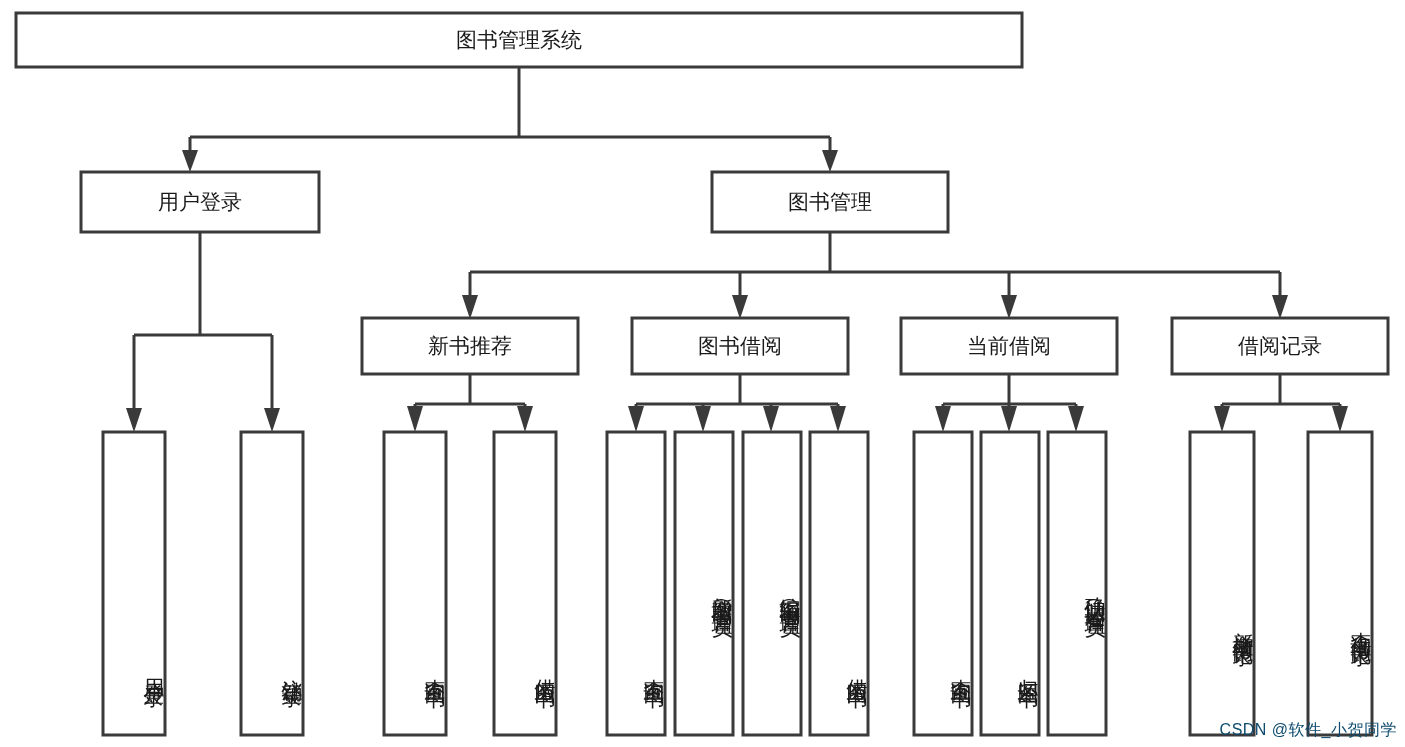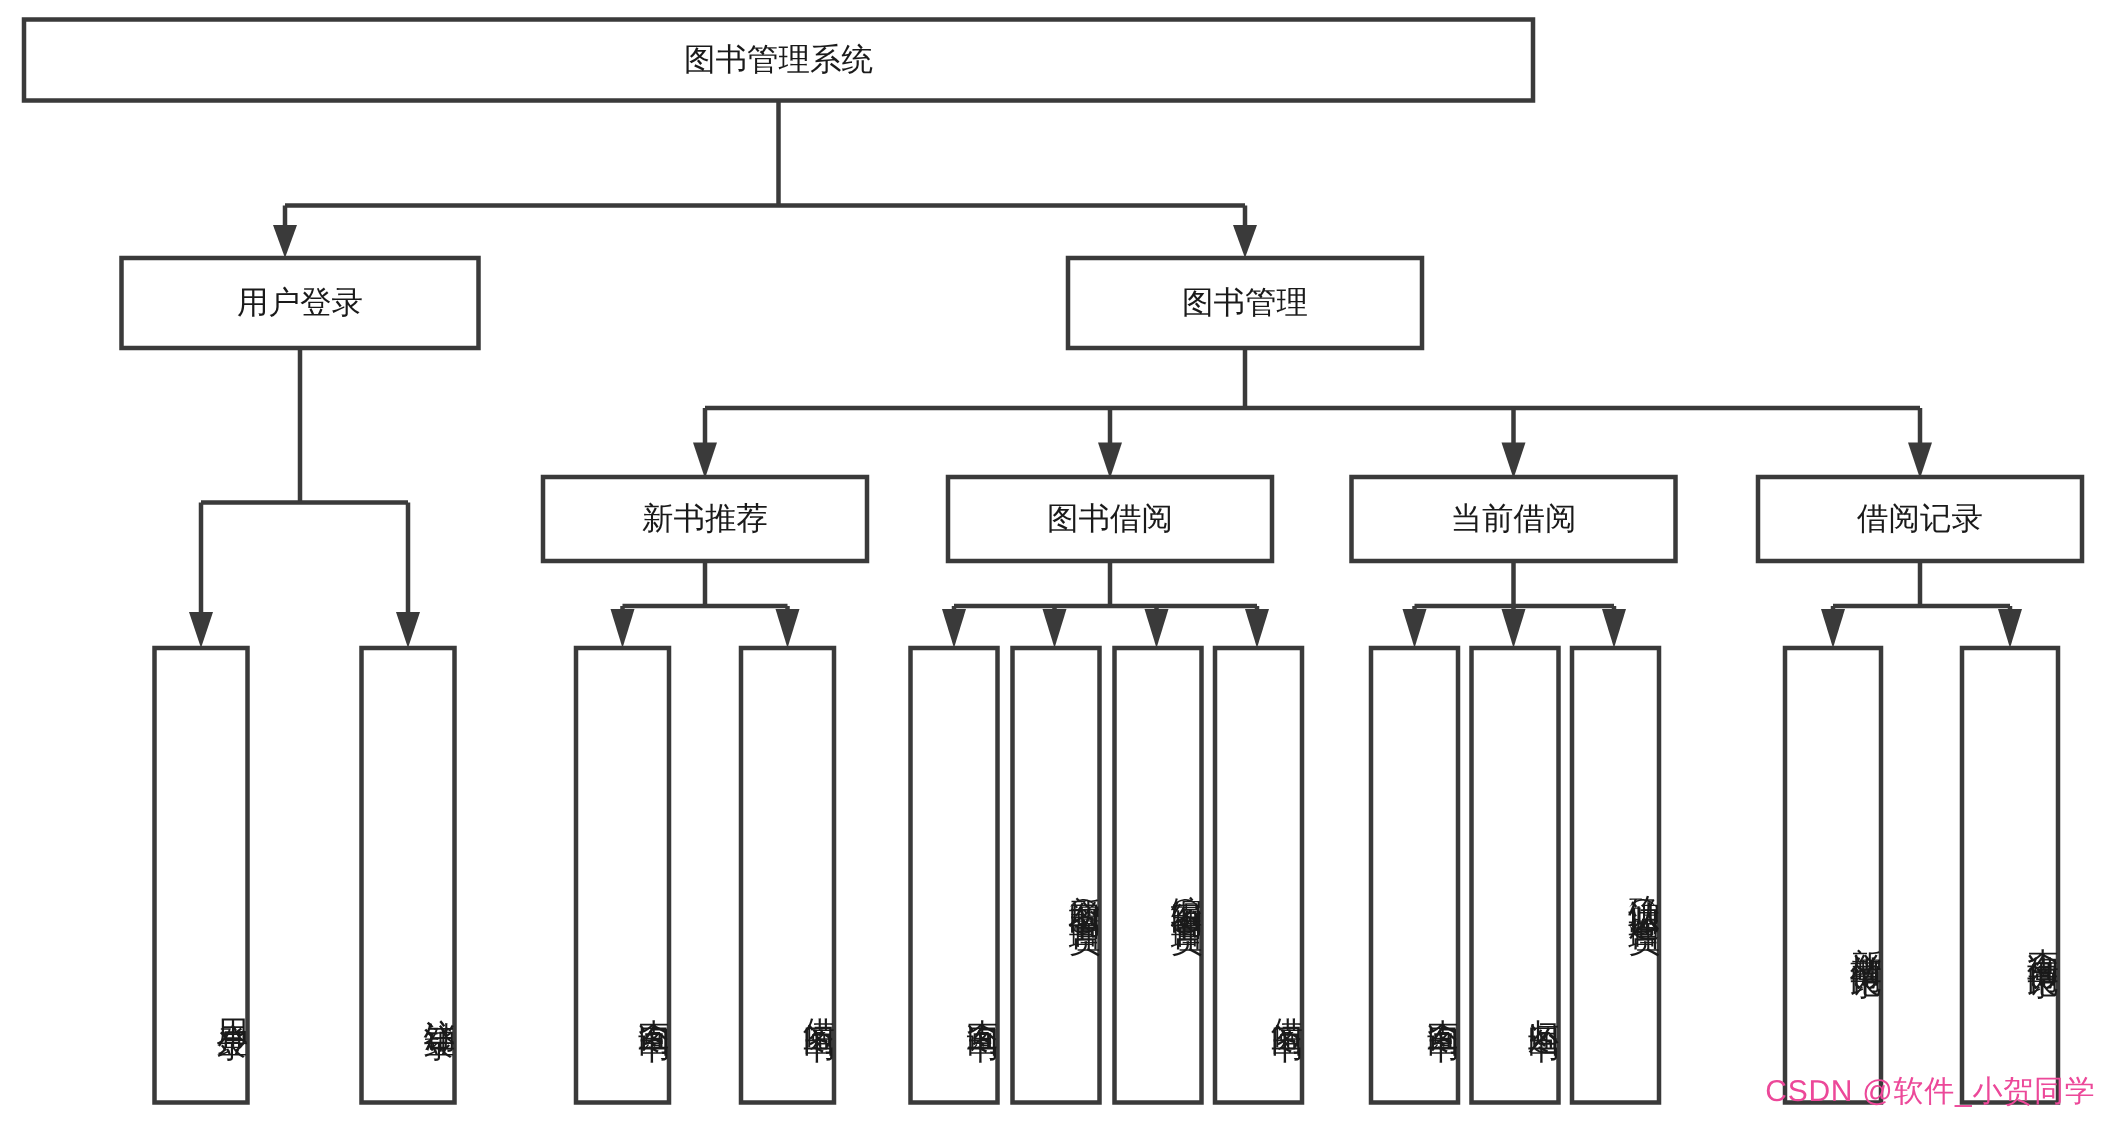--- a/index.html
+++ b/index.html
@@ -63,22 +63,22 @@
     color: #1a1a1a;
     letter-spacing: 3px;
     white-space: nowrap;
     pointer-events: none;
   }
   .watermark {
     position: absolute;
     right: 8px;
     bottom: 6px;
     font-family: "Liberation Sans", "DejaVu Sans", sans-serif;
-    font-size: 20px;
-    color: #ec4899;
+    font-size: 16px;
+    color: #0c4a6e;
     letter-spacing: 0.5px;
     white-space: nowrap;
   }
 </style>
 </head>
 <body>
 
 <div id="diagram-root">
 
   <svg id="tree-svg" viewBox="0 0 1405 747">

